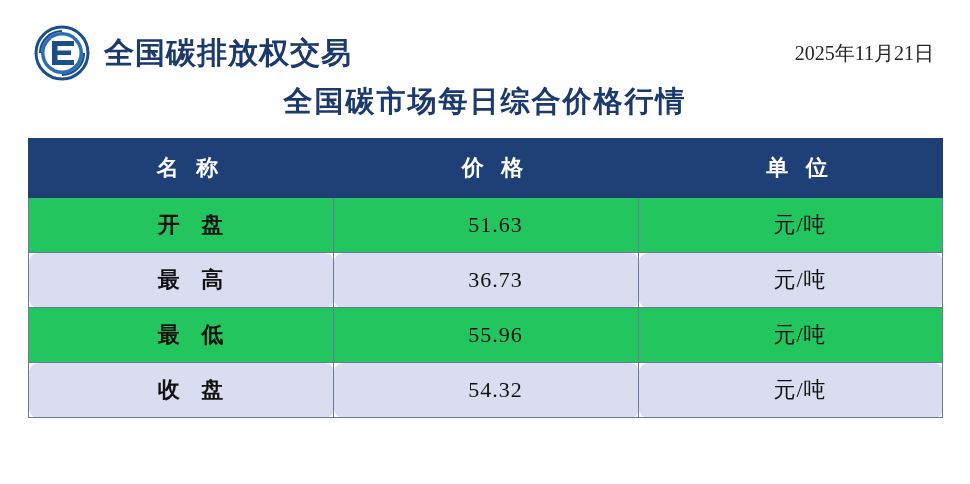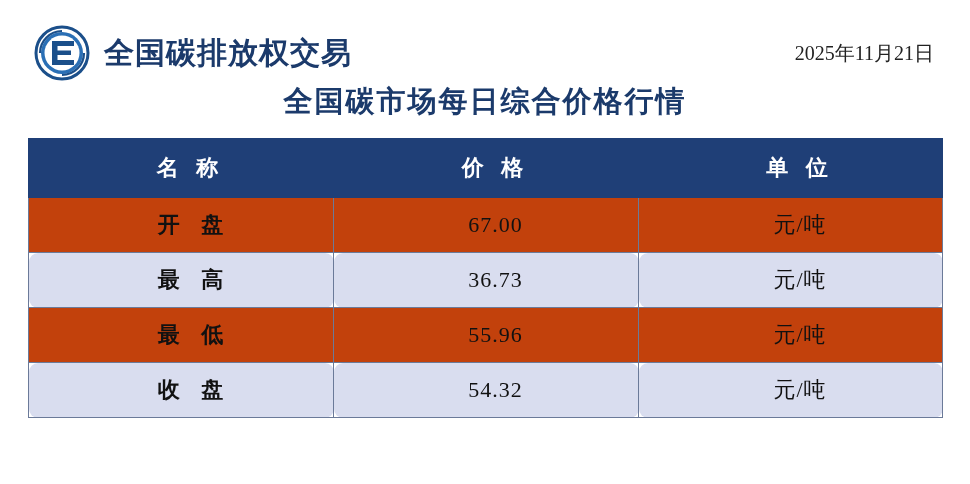--- a/index.html
+++ b/index.html
@@ -107,21 +107,21 @@
   table.price-table tbody td.value,
   table.price-table tbody td.unit {
     font-weight: normal;
     letter-spacing: 1px;
   }
   table.price-table tbody tr.alt td {
     background: #d9ddef;
     border-radius: 9px;
   }
   table.price-table tbody tr td {
-    background: #c2410c;
+    background: #22c55e;
   }
   table.price-table tbody tr.alt td {
     background: #d9ddef;
   }
 </style>
 </head>
 <body>
 
 <div class="page">
 
@@ -154,21 +154,21 @@
       <thead>
         <tr>
           <th>名  称</th>
           <th>价  格</th>
           <th>单  位</th>
         </tr>
       </thead>
       <tbody>
         <tr>
           <td class="label">开  盘</td>
-          <td class="value">67.00</td>
+          <td class="value">51.63</td>
           <td class="unit">元/吨</td>
         </tr>
         <tr class="alt">
           <td class="label">最  高</td>
           <td class="value">36.73</td>
           <td class="unit">元/吨</td>
         </tr>
         <tr>
           <td class="label">最  低</td>
           <td class="value">55.96</td>

